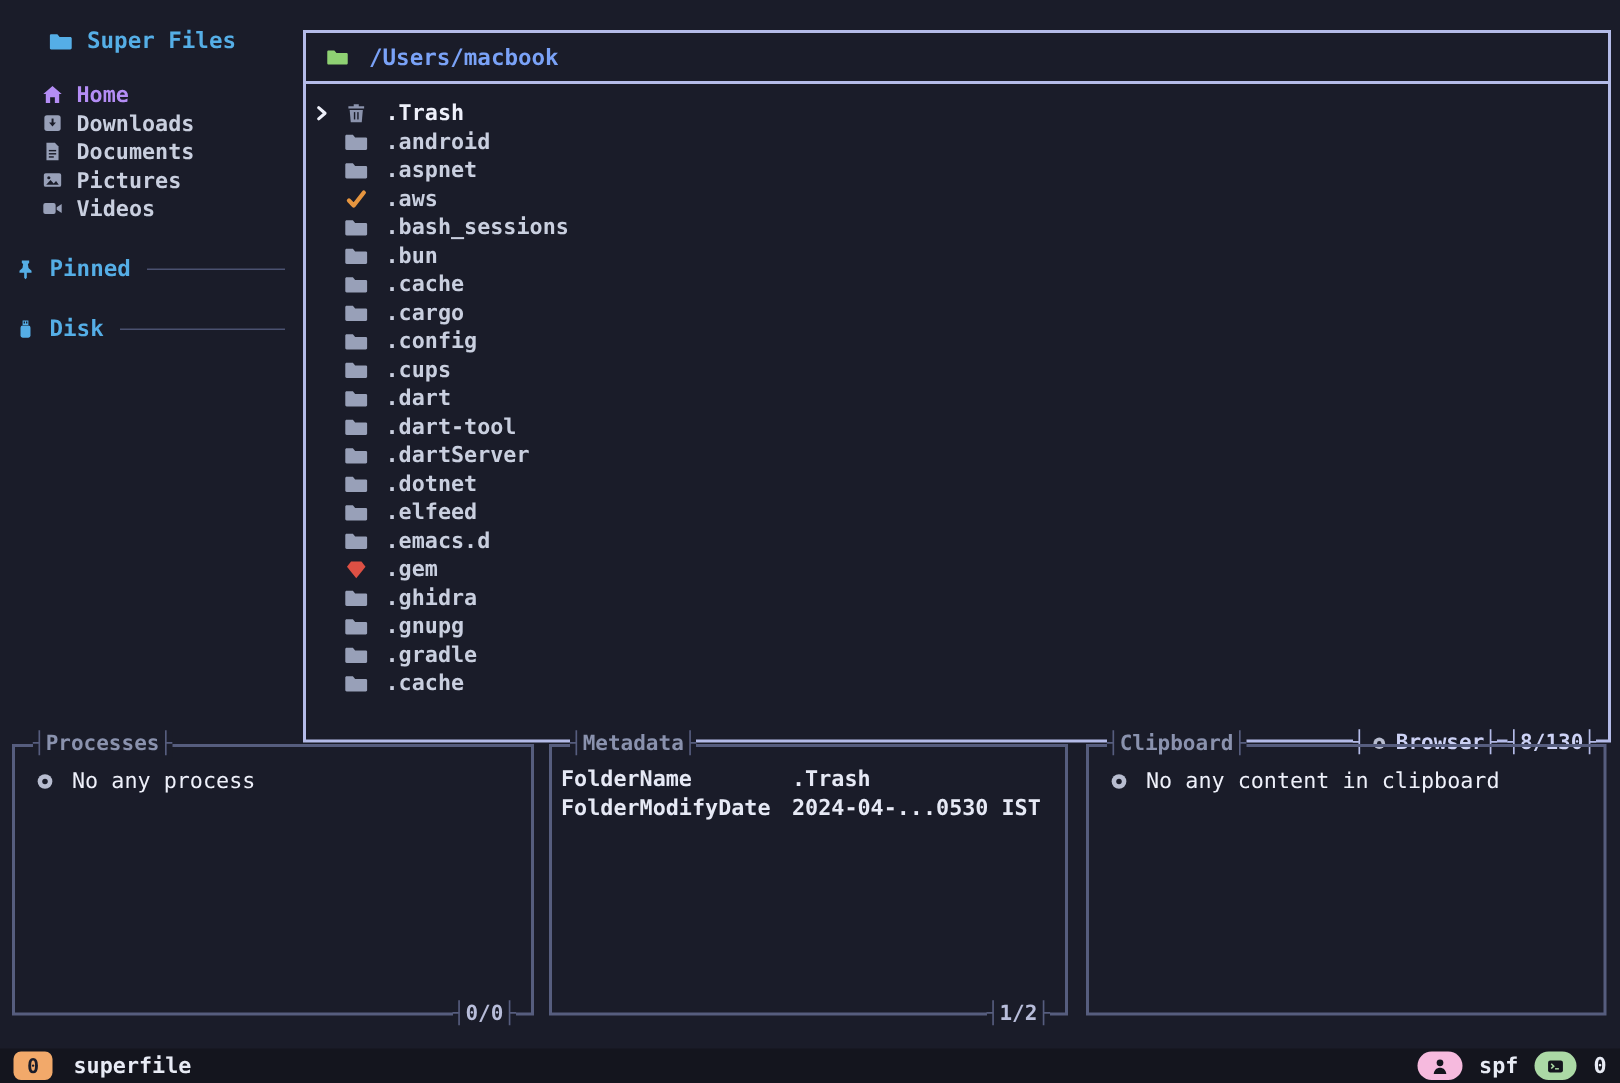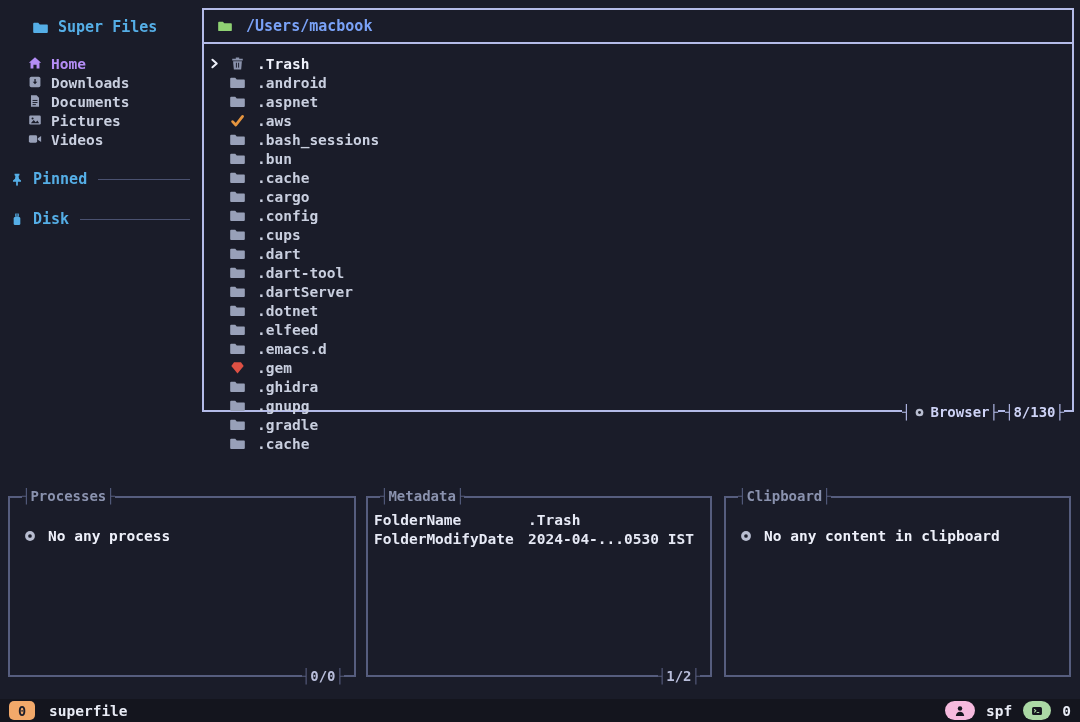--- a/index.html
+++ b/index.html
@@ -31,21 +31,21 @@
   .side-items .ic{width:14px;height:14px;margin-right:9px;color:var(--icon-gray)}
   .side-items li.selected{color:var(--purple)}
   .side-items li.selected .ic{color:var(--purple)}
   .side-section{position:absolute;left:10px;right:12px;display:flex;align-items:center;
     color:var(--blue);font-weight:700;font-size:15px}
   .side-section .ic{width:14px;height:15px;margin-right:9px;color:var(--blue)}
   .side-section .rule{flex:1;height:0;border-top:1px solid #4a5170;margin-left:11px}
   .sec-pinned{top:170px}.sec-disk{top:210px}
 
   
-  .main-panel{position:absolute;left:202px;top:8px;width:872px;height:404px;
+  .main-panel{position:absolute;left:202px;top:20px;width:872px;height:475px;
     border:2px solid var(--peri)}
   .path-bar{display:flex;align-items:center;height:34px;border-bottom:2px solid var(--peri);
     padding-left:14px}
   .path-bar .ic{width:14px;height:14px;margin-right:14px;color:var(--green)}
   .path-text{color:var(--path);font-weight:700;font-size:15px}
   .file-list{list-style:none;padding-top:10px}
   .file-row{display:flex;align-items:center;height:19px;padding-left:5px;font-size:14.5px;font-weight:700;cursor:default}
   .file-row .cursor{width:21px;height:15px;display:inline-flex;align-items:center;color:var(--bright)}
   .file-row .cursor svg{width:11px;height:13px}
   .file-row .ic{width:15px;height:15px;margin-right:12px}
@@ -62,22 +62,22 @@
   
   .bpanel{position:absolute;top:496px;height:181px;border:2px solid var(--gray-border)}
   .p-processes{left:8px;width:348px}
   .p-metadata{left:366px;width:346px}
   .p-clipboard{left:724px;width:347px}
   .embed-label{position:absolute;background:var(--bg);display:flex;align-items:center;
     font-weight:700;font-size:14px;line-height:17px}
   .panel-title{top:-10px;left:12px;color:var(--title-gray)}
   .panel-title .tick,.panel-counter .tick{color:var(--gray-border)}
   .panel-counter{bottom:-10px;right:10px;color:var(--counter)}
-  .empty-row{margin-top:30px;padding-left:13px;display:flex;align-items:center;gap:11px;
-    color:var(--bright);font-weight:700;font-size:14.5px}
+  .empty-row{margin-top:15px;padding-left:13px;display:flex;align-items:center;gap:11px;
+    color:var(--bright);font-weight:400;font-size:14.5px}
   .empty-row .ic{width:14px;height:14px;color:#b8bdd0}
   .meta-rows{padding:12px 8px 0 6px}
   .meta-row{display:grid;grid-template-columns:154px 1fr;height:19px;align-items:center;
     font-weight:700;font-size:14.5px;color:#e6e9f5}
 
   
   .status-bar{position:absolute;left:0;top:699px;width:1080px;height:23px;background:var(--bar);
     display:flex;align-items:center;justify-content:space-between;padding:0 9px}
   .sb-left,.sb-right{display:flex;align-items:center}
   .sb-left{gap:14px}.sb-right{gap:11px}

